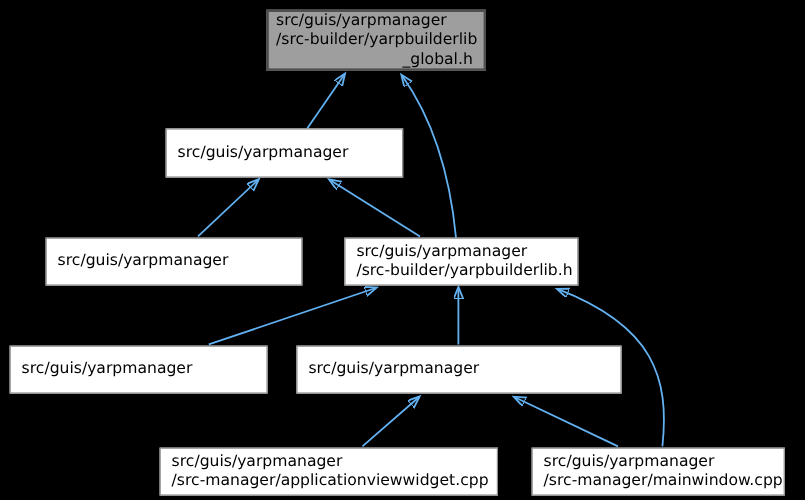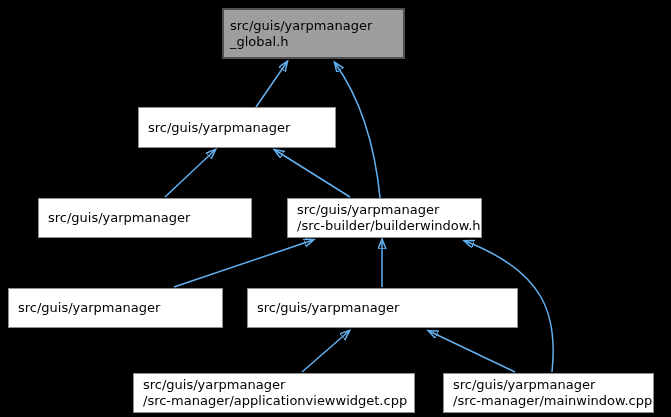--- a/index.html
+++ b/index.html
@@ -35,21 +35,21 @@
     padding-left:9px;
     padding-right:2px;
     white-space:nowrap;
   }
   .node.highlight{
     background:var(--hl-bg);
     border:2px solid var(--hl-border);
     padding-left:6px;
   }
   .node .ln{text-align:left;}
-  .node .ln.center{text-align:left;padding-right:7px;}
+  .node .ln.center{text-align:right;padding-right:7px;}
 </style>
 </head>
 <body>
 
 <div class="stage">
 
   <svg class="edges" width="671" height="417" viewBox="0 0 671 417">
     <defs>
       <marker id="arrow" markerUnits="userSpaceOnUse" markerWidth="12" markerHeight="10" refX="9" refY="4" orient="auto">
         <path d="M0,0 L10,4 L0,8 Z" fill="#63b1f1" stroke="none"></path>
@@ -61,34 +61,35 @@
     <path d="M350,197 L275,150" marker-end="url(#arrow)"></path>
     <path d="M174,287 L313,240" marker-end="url(#arrow)"></path>
     <path d="M382,287 L382,240" marker-end="url(#arrow)"></path>
     <path d="M552,372 C558,315 545,272 465,241" marker-end="url(#arrow)"></path>
     <path d="M302,372 L349,331" marker-end="url(#arrow)"></path>
     <path d="M515,372 L429,331" marker-end="url(#arrow)"></path>
   </svg>
 
   <div class="node highlight" style="left:222px;top:8px;width:183px;height:51px;">
     <div class="ln">src/guis/yarpmanager</div>
+    <div class="ln">/src-builder/yarpbuilderlib</div>
     <div class="ln center">_global.h</div>
   </div>
 
   <div class="node" style="left:138px;top:107px;width:198px;height:41px;">
     <div class="ln">src/guis/yarpmanager</div>
   </div>
 
   <div class="node" style="left:38px;top:198px;width:214px;height:40px;">
     <div class="ln">src/guis/yarpmanager</div>
   </div>
 
   <div class="node" style="left:287px;top:198px;width:195px;height:40px;">
     <div class="ln">src/guis/yarpmanager</div>
-    <div class="ln">/src-builder/builderwindow.h</div>
+    <div class="ln">/src-builder/yarpbuilderlib.h</div>
   </div>
 
   <div class="node" style="left:8px;top:288px;width:215px;height:40px;">
     <div class="ln">src/guis/yarpmanager</div>
   </div>
 
   <div class="node" style="left:247px;top:288px;width:271px;height:40px;">
     <div class="ln">src/guis/yarpmanager</div>
   </div>
 

